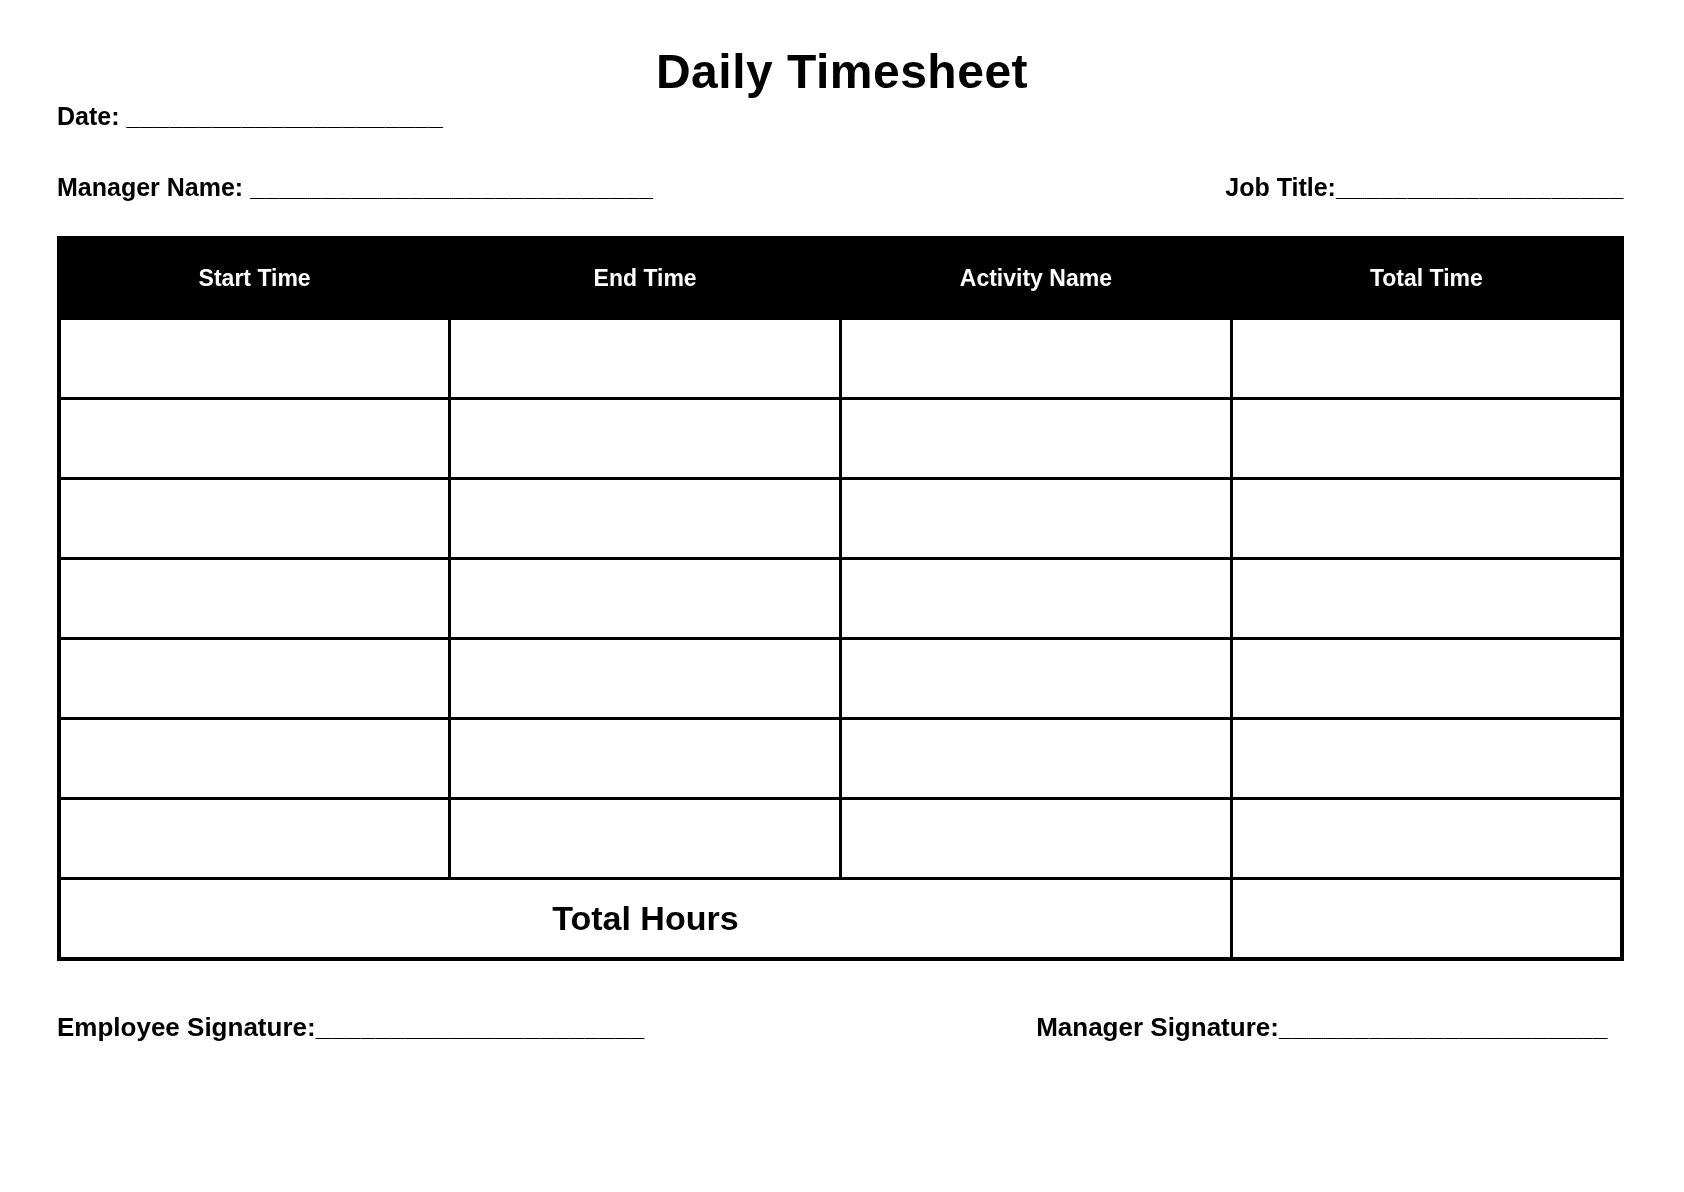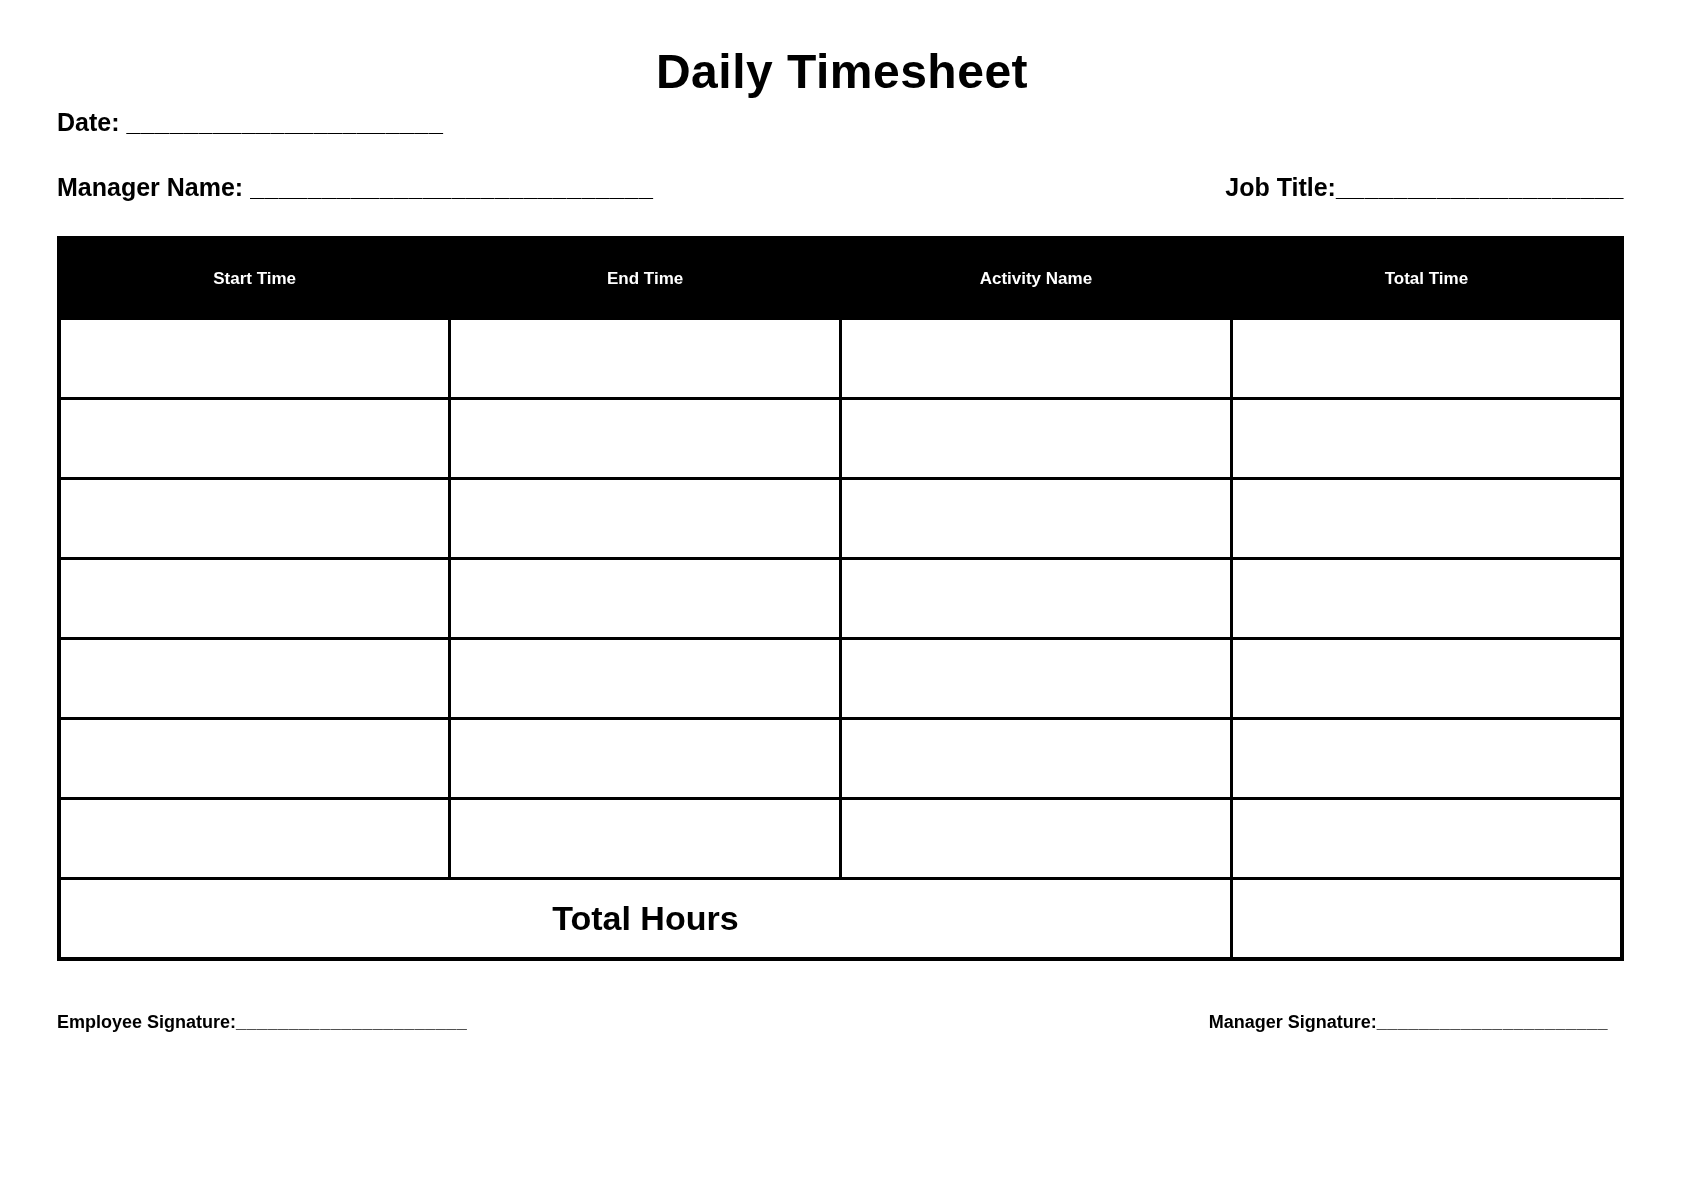--- a/index.html
+++ b/index.html
@@ -9,42 +9,42 @@
   }
   .title{
     position:absolute;top:44px;left:0;width:100%;
     text-align:center;font-size:48px;font-weight:bold;letter-spacing:.5px;
   }
   .meta{
     position:absolute;left:57px;right:60px;
     display:flex;justify-content:space-between;align-items:baseline;
     font-size:25px;font-weight:bold;
   }
-  .meta-row1{top:108px;}
+  .meta-row1{top:102px;}
   .meta-row2{top:173px;}
   .field{white-space:nowrap;}
   .label{white-space:pre;}
   .line{white-space:pre;letter-spacing:.5px;}
   table.sheet{
     position:absolute;left:57px;top:236px;width:1567px;
     border-collapse:collapse;table-layout:fixed;
     border:4px solid #000;
   }
   table.sheet th,table.sheet td{border:3px solid #000;padding:0;}
   table.sheet thead th{
     background:#000000;color:#ffffff;
-    font-size:17px;font-weight:bold;height:77px;text-align:center;vertical-align:middle;
+    font-size:23px;font-weight:bold;height:77px;text-align:center;vertical-align:middle;
   }
   table.sheet tbody td{height:77px;background:#ffffff;}
   table.sheet .total-row td{height:77px;}
   .total-label{
     font-size:34px;font-weight:bold;text-align:center;vertical-align:middle;
   }
   .sig{
-    position:absolute;top:1012px;font-size:18px;font-weight:bold;white-space:nowrap;
+    position:absolute;top:1012px;font-size:26px;font-weight:bold;white-space:nowrap;
   }
   .sig-left{left:57px;}
   .sig-right{right:76px;text-align:right;}
 </style>
 </head>
 <body>
 
 <div class="page">
 
   <div class="title">Daily Timesheet</div>

